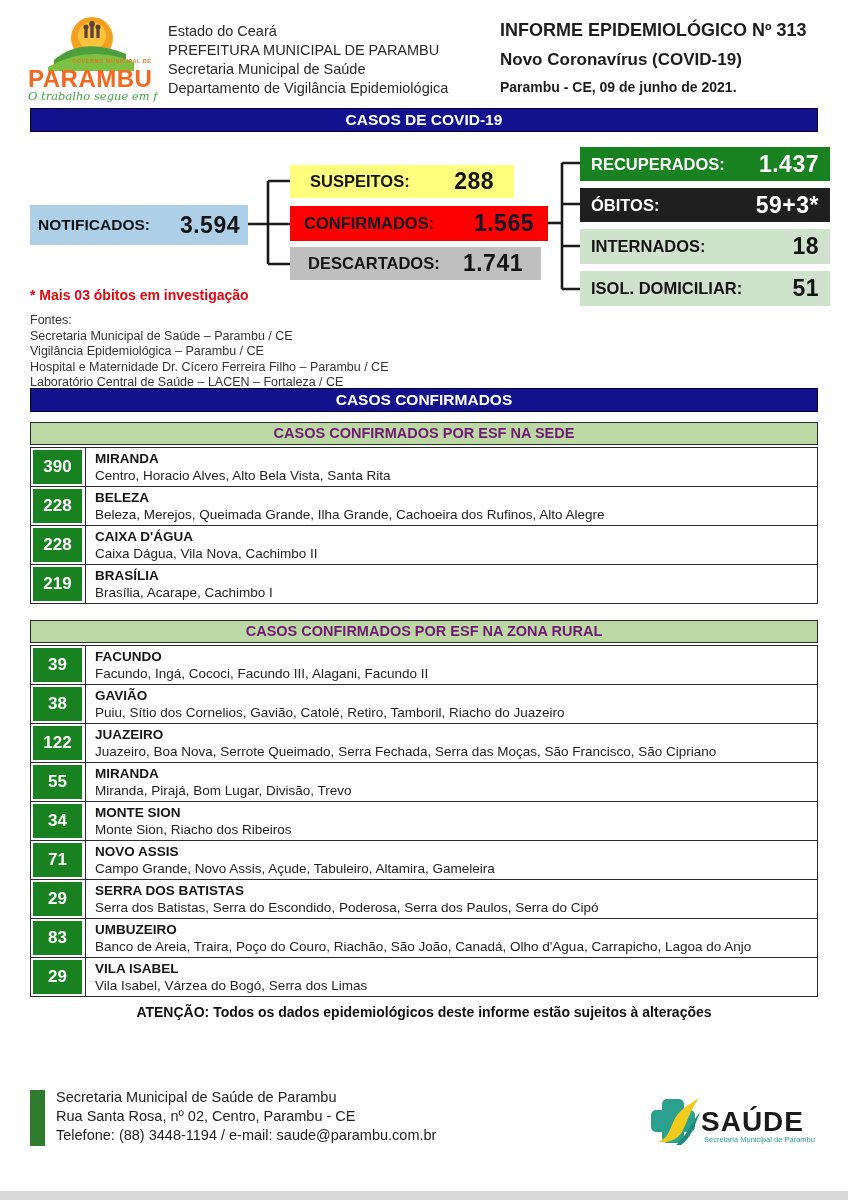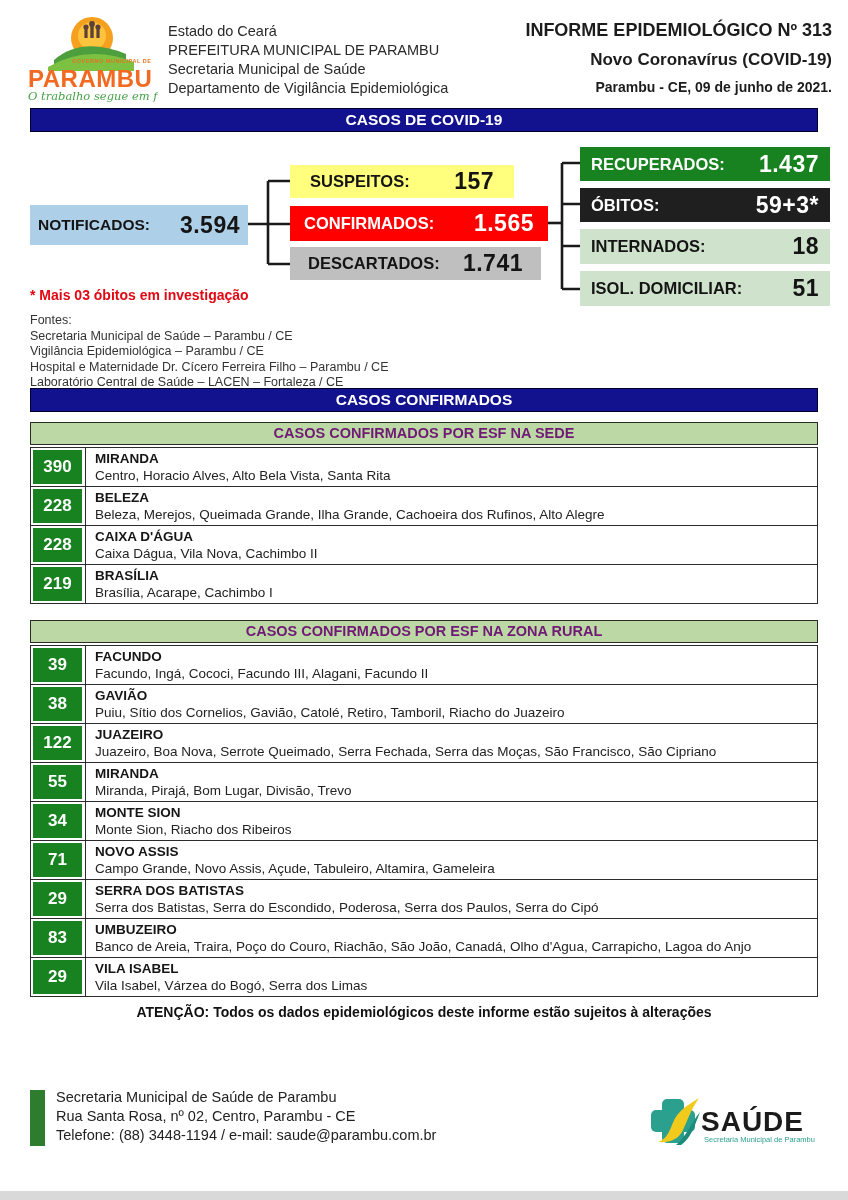--- a/index.html
+++ b/index.html
@@ -4,41 +4,41 @@
 <style>
   html,body { margin:0; padding:0; }
   body {
     width:848px; height:1200px; position:relative; background:#ffffff;
     font-family:"Liberation Sans", sans-serif; overflow:hidden;
   }
   .abs { position:absolute; }
 
   
   .org-block { left:168px; top:22px; font-size:14.5px; line-height:19px; color:#2a2a2a; }
-  .report-block { left:500px; top:20px; width:332px; text-align:right; color:#1c1c1c; }
+  .report-block { left:500px; top:20px; width:332px; text-align:left; color:#1c1c1c; }
   .report-title { font-size:18px; font-weight:bold; }
   .report-subtitle { font-size:17px; font-weight:bold; margin-top:9px; }
   .report-dateline { font-size:14px; font-weight:bold; margin-top:9px; }
 
   
   .blue-bar {
     left:30px; width:786px; height:22px; background:#12128e; border:1px solid #00002a;
     color:#ffffff; font-weight:bold; font-size:15.5px; text-align:center; line-height:22px;
   }
   .bar1 { top:108px; } .bar2 { top:388px; }
 
   
   .stat { display:flex; align-items:center; justify-content:space-between; box-sizing:border-box; }
   .stat .lbl { font-weight:bold; font-size:16.5px; color:#141414; }
   .stat .val { font-weight:bold; font-size:23px; color:#141414; letter-spacing:.5px; }
   .st-notificados { left:30px; top:205px; width:218px; height:40px; background:#aecfe8; padding:0 8px; }
   .st-notificados .lbl { font-size:15.5px; }
   .st-suspeitos   { left:290px; top:165px; width:224px; height:33px; background:#ffff7d; padding:0 20px; }
   .st-confirmados { left:290px; top:206px; width:258px; height:35px; background:#fe0000; padding:0 14px; }
-  .st-confirmados .lbl, .st-confirmados .val { color:#ffffff; }
+  .st-confirmados .lbl, .st-confirmados .val { color:#0f172a; }
   .st-descartados { left:290px; top:247px; width:251px; height:33px; background:#bfbfbf; padding:0 18px; }
   .st-recuperados { left:580px; top:147px; width:250px; height:34px; background:#17821f; padding:0 11px; }
   .st-recuperados .lbl, .st-recuperados .val { color:#ffffff; }
   .st-obitos      { left:580px; top:188px; width:250px; height:34px; background:#1f1f1f; padding:0 11px; }
   .st-obitos .lbl, .st-obitos .val { color:#ffffff; }
   .st-internados  { left:580px; top:229px; width:250px; height:35px; background:#cfe2cb; padding:0 11px; }
   .st-isol        { left:580px; top:271px; width:250px; height:35px; background:#cfe2cb; padding:0 11px; }
 
   .note-red { left:30px; top:287px; font-size:14px; font-weight:bold; color:#e30613; }
 
@@ -125,21 +125,21 @@
     <path d="M562 163 H580 M562 204 H580 M562 246 H580 M562 289 H580"></path>
   </g>
 </svg>
 
 <div class="abs stat st-notificados">
   <span class="lbl">NOTIFICADOS:</span>
   <span class="val">3.594</span>
 </div>
 <div class="abs stat st-suspeitos">
   <span class="lbl">SUSPEITOS:</span>
-  <span class="val">157</span>
+  <span class="val">288</span>
 </div>
 <div class="abs stat st-confirmados">
   <span class="lbl">CONFIRMADOS:</span>
   <span class="val">1.565</span>
 </div>
 <div class="abs stat st-descartados">
   <span class="lbl">DESCARTADOS:</span>
   <span class="val">1.741</span>
 </div>
 <div class="abs stat st-recuperados">

